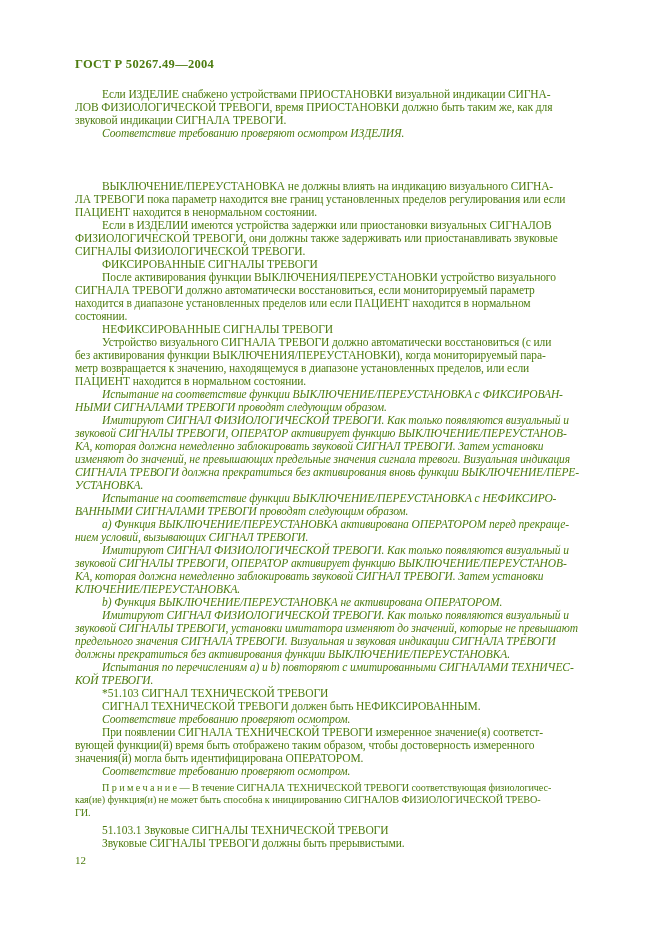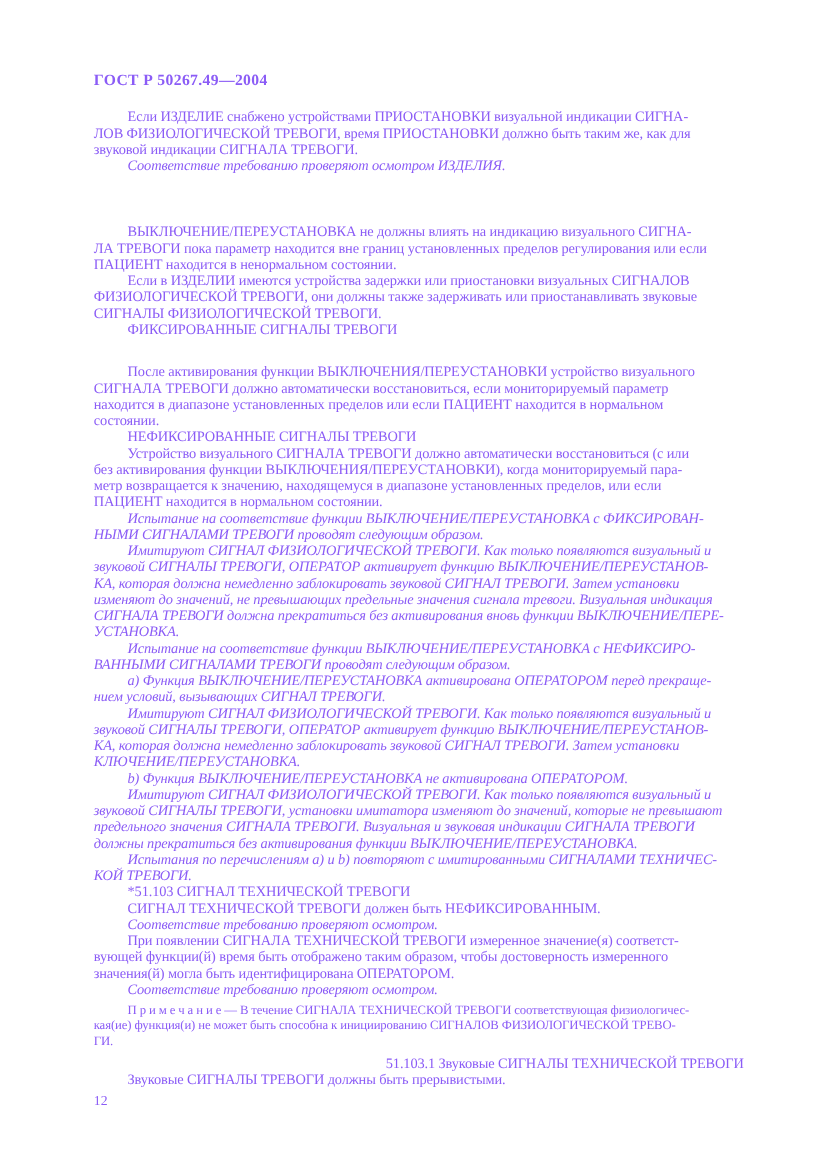--- a/index.html
+++ b/index.html
@@ -1,20 +1,20 @@
 <!DOCTYPE html>
 <html><head>
 <meta charset="utf-8">
 <style>
   html,body{margin:0;padding:0;background:#888;}
   .page{
     position:relative;
     width:661px;height:936px;
     background:#ffffff;
-    color:#8b5cf6;
+    color:#4d7c0f;
     font-family:"Liberation Serif","DejaVu Serif",serif;
     box-sizing:border-box;
     padding:57px 66px 0 75px;
     overflow:hidden;
   }
   .doc-header{
     font-weight:bold;
     font-size:12.5px;
     line-height:14px;
     letter-spacing:0.3px;
@@ -28,21 +28,21 @@
     font-size:11.5px;
     line-height:13px;
     white-space:nowrap;
     letter-spacing:-0.1px;
   }
   .line.first{padding-left:27px;}
   .para.i .line{font-style:italic;}
   .para.b .line{font-weight:normal;}
   .para.note{margin-top:4px;margin-bottom:5px;}
   .para.note .line{font-size:10.2px;line-height:12.4px;}
-  .para.note + .para{margin-top:5px;text-align:right;}
+  .para.note + .para{margin-top:5px;}
   .doc-footer{
     font-size:11px;
     line-height:13px;
     margin-top:4px;
   }
 </style>
 </head>
 <body>
 
 <div class="page">
@@ -64,21 +64,21 @@
       </div>
       <div class="para r">
         <div class="line first just" style="word-spacing: 0px;">Если в ИЗДЕЛИИ имеются устройства задержки или приостановки визуальных СИГНАЛОВ</div>
         <div class="line just" style="word-spacing: 0px;">ФИЗИОЛОГИЧЕСКОЙ ТРЕВОГИ, они должны также задерживать или приостанавливать звуковые</div>
         <div class="line">СИГНАЛЫ ФИЗИОЛОГИЧЕСКОЙ ТРЕВОГИ.</div>
       </div>
       <div class="para r">
         <div class="line first">ФИКСИРОВАННЫЕ СИГНАЛЫ ТРЕВОГИ</div>
       </div>
       <div class="para r">
-        <div class="line first just" style="word-spacing: 0px; margin-top: 21px;">После активирования функции ВЫКЛЮЧЕНИЯ/ПЕРЕУСТАНОВКИ устройство визуального</div>
+        <div class="line first just" style="word-spacing: 0px;">После активирования функции ВЫКЛЮЧЕНИЯ/ПЕРЕУСТАНОВКИ устройство визуального</div>
         <div class="line just" style="word-spacing: 0px;">СИГНАЛА ТРЕВОГИ должно автоматически восстановиться, если мониторируемый параметр</div>
         <div class="line just" style="word-spacing: 0px;">находится в диапазоне установленных пределов или если ПАЦИЕНТ находится в нормальном</div>
         <div class="line">состоянии.</div>
       </div>
       <div class="para r">
         <div class="line first">НЕФИКСИРОВАННЫЕ СИГНАЛЫ ТРЕВОГИ</div>
       </div>
       <div class="para r">
         <div class="line first just" style="word-spacing: 0px;">Устройство визуального СИГНАЛА ТРЕВОГИ должно автоматически восстановиться (с или</div>
         <div class="line just" style="word-spacing: 0px;">без активирования функции ВЫКЛЮЧЕНИЯ/ПЕРЕУСТАНОВКИ), когда мониторируемый пара-</div>

